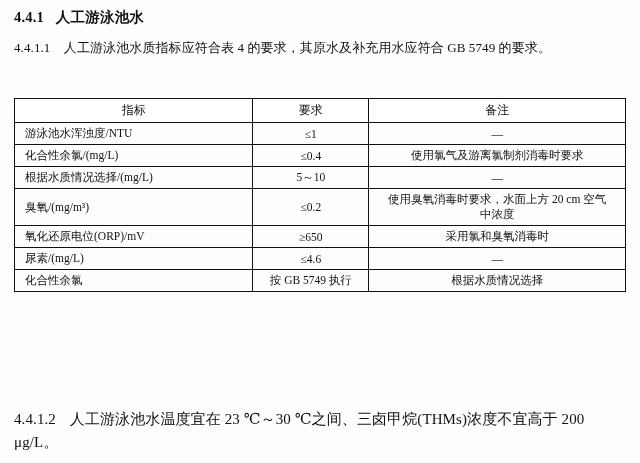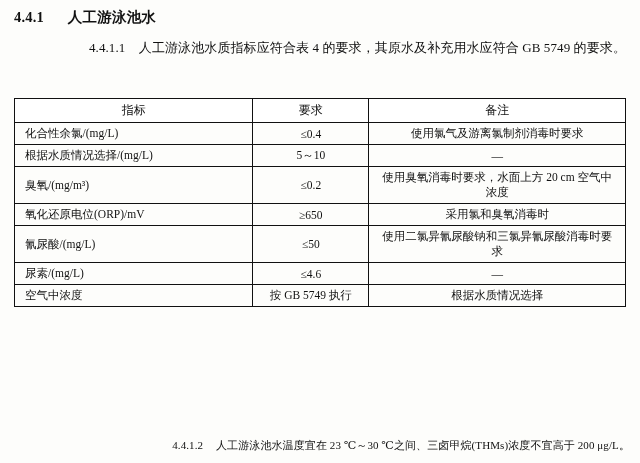--- a/index.html
+++ b/index.html
@@ -23,28 +23,27 @@
   }
   .section-heading {
     position: absolute;
     left: 14px;
     top: 8px;
     font-size: 14.5px;
     font-weight: bold;
     letter-spacing: 0.2px;
   }
   .section-heading .num {
-    margin-right: 20px;
+    margin-right: 8px;
   }
   .para {
     position: absolute;
     font-size: 13px;
     line-height: 1.5;
     letter-spacing: 0.1px;
-    text-align: right;
   }
   .para-1 {
     left: 14px;
     top: 38px;
     width: 612px;
   }
   .para-1 .pnum {
     margin-right: 10px;
   }
   .table-title {
@@ -65,21 +64,21 @@
     position: absolute;
     left: 14px;
     top: 98px;
     width: 612px;
     border-collapse: collapse;
     font-size: 11.5px;
     table-layout: fixed;
   }
   table.data th, table.data td {
     border: 1px solid #111;
-    padding: 3px 8px;
+    padding: 3px 14px;
     height: 21px;
     box-sizing: border-box;
     margin-left: 16px;
   }
   table.data thead th {
     text-align: center;
     font-weight: normal;
     background: #fff;
     height: 24px;
     font-size: 12px;
@@ -96,21 +95,21 @@
   }
   .col-item { width: 39%; }
   .col-req  { width: 19%; }
   .col-note { width: 42%; }
 
   .para-2 {
     position: absolute;
     left: 14px;
     bottom: 10px;
     width: 616px;
-    font-size: 11px;
+    font-size: 15px;
   }
   .para-2 .pnum {
     margin-right: 10px;
   }
   
   table.data {
     border: 1px solid #111;
   }
 </style>
 </head>
@@ -141,51 +140,51 @@
     </colgroup>
     <thead>
       <tr>
         <th>指标</th>
         <th>要求</th>
         <th>备注</th>
       </tr>
     </thead>
     <tbody>
       <tr>
+        <td class="c-item">游泳池水浑浊度/NTU</td>
+        <td class="c-req">≤1</td>
+        <td class="c-note">—</td>
+      </tr>
+      <tr>
         <td class="c-item">化合性余氯/(mg/L)</td>
         <td class="c-req">≤0.4</td>
         <td class="c-note">使用氯气及游离氯制剂消毒时要求</td>
       </tr>
       <tr>
         <td class="c-item">根据水质情况选择/(mg/L)</td>
         <td class="c-req">5～10</td>
         <td class="c-note">—</td>
       </tr>
       <tr>
         <td class="c-item">臭氧/(mg/m³)</td>
         <td class="c-req">≤0.2</td>
         <td class="c-note">使用臭氧消毒时要求，水面上方 20 cm 空气中浓度</td>
       </tr>
       <tr>
         <td class="c-item">氧化还原电位(ORP)/mV</td>
         <td class="c-req">≥650</td>
         <td class="c-note">采用氯和臭氧消毒时</td>
       </tr>
       <tr>
-        <td class="c-item">氰尿酸/(mg/L)</td>
-        <td class="c-req">≤50</td>
-        <td class="c-note">使用二氯异氰尿酸钠和三氯异氰尿酸消毒时要求</td>
-      </tr>
-      <tr>
         <td class="c-item">尿素/(mg/L)</td>
         <td class="c-req">≤4.6</td>
         <td class="c-note">—</td>
       </tr>
       <tr>
-        <td class="c-item">空气中浓度</td>
+        <td class="c-item">化合性余氯</td>
         <td class="c-req">按 GB 5749 执行</td>
         <td class="c-note">根据水质情况选择</td>
       </tr>
     </tbody>
   </table>
 
   <div class="para para-2">
     <span class="pnum">4.4.1.2</span>
     <span>人工游泳池水温度宜在 23 ℃～30 ℃之间、三卤甲烷(THMs)浓度不宜高于 200 μg/L。</span>
   </div>

